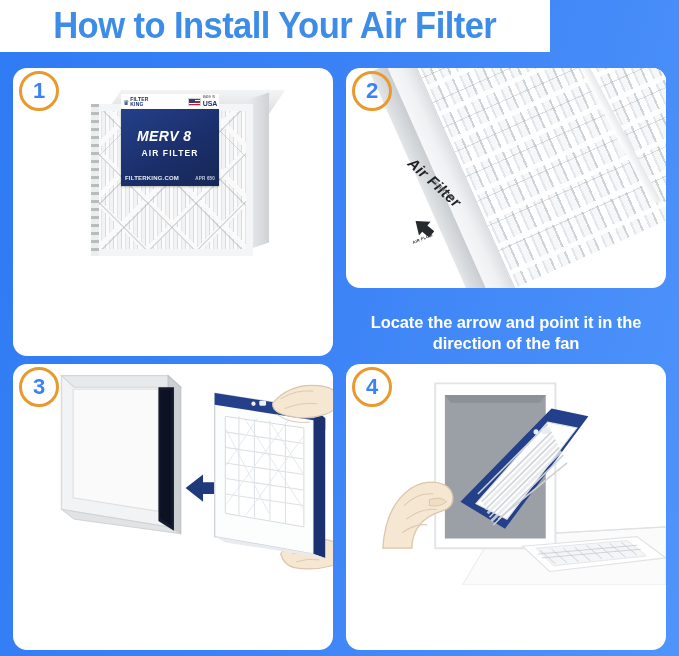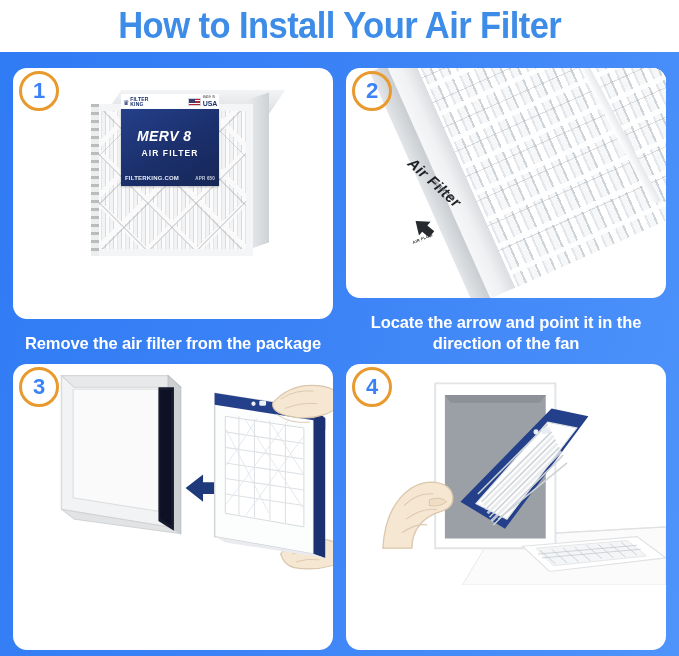--- a/index.html
+++ b/index.html
@@ -17,21 +17,21 @@
     position: relative;
     width: 679px;
     height: 656px;
     background: linear-gradient(105deg, #2f7bf4 0%, #3b82f6 45%, #4f94fb 100%);
     overflow: hidden;
   }
   
   #title-band {
     position: absolute;
     left: 0; top: 0;
-    width: 679px;
+    width: 550px;
     height: 52px;
     background: #ffffff;
     display: flex;
     align-items: center;
     justify-content: center;
   }
   #page-title {
     font-family: "Liberation Sans Narrow", "Liberation Sans", sans-serif;
     font-size: 36px;
     font-weight: bold;
@@ -81,21 +81,21 @@
     align-items: center;
     justify-content: center;
     font-size: 22px;
     font-weight: bold;
     color: #3b82f6;
     z-index: 6;
     box-sizing: border-box;
   }
   .step-caption {
     flex: 0 0 auto;
-    padding: 14px 6px 2px 6px;
+    padding: 24px 6px 2px 6px;
     text-align: center;
     color: #ffffff;
     font-size: 16.5px;
     font-weight: bold;
     line-height: 1.28;
     letter-spacing: -0.1px;
   }
   .art {
     position: absolute;
     inset: 0;
@@ -410,21 +410,20 @@
               <div class="fp-airfilter">AIR FILTER</div>
               <div class="fp-labelfoot">
                 <span class="fp-site">FILTERKING.COM</span>
                 <span class="fp-apr">APR 650</span>
               </div>
             </div>
           </div>
         </div>
         <div class="step-badge">1</div>
       </div>
-      <div class="step-caption">Remove the air filter from the package</div>
     </div>
 
     <div class="step">
       <div class="step-card">
         <div class="art">
           <div class="corner-photo">
             <div class="cp-body">
               <div class="cp-pleats"></div>
               <div class="cp-brace"></div>
               <div class="cp-frame-h"></div>

